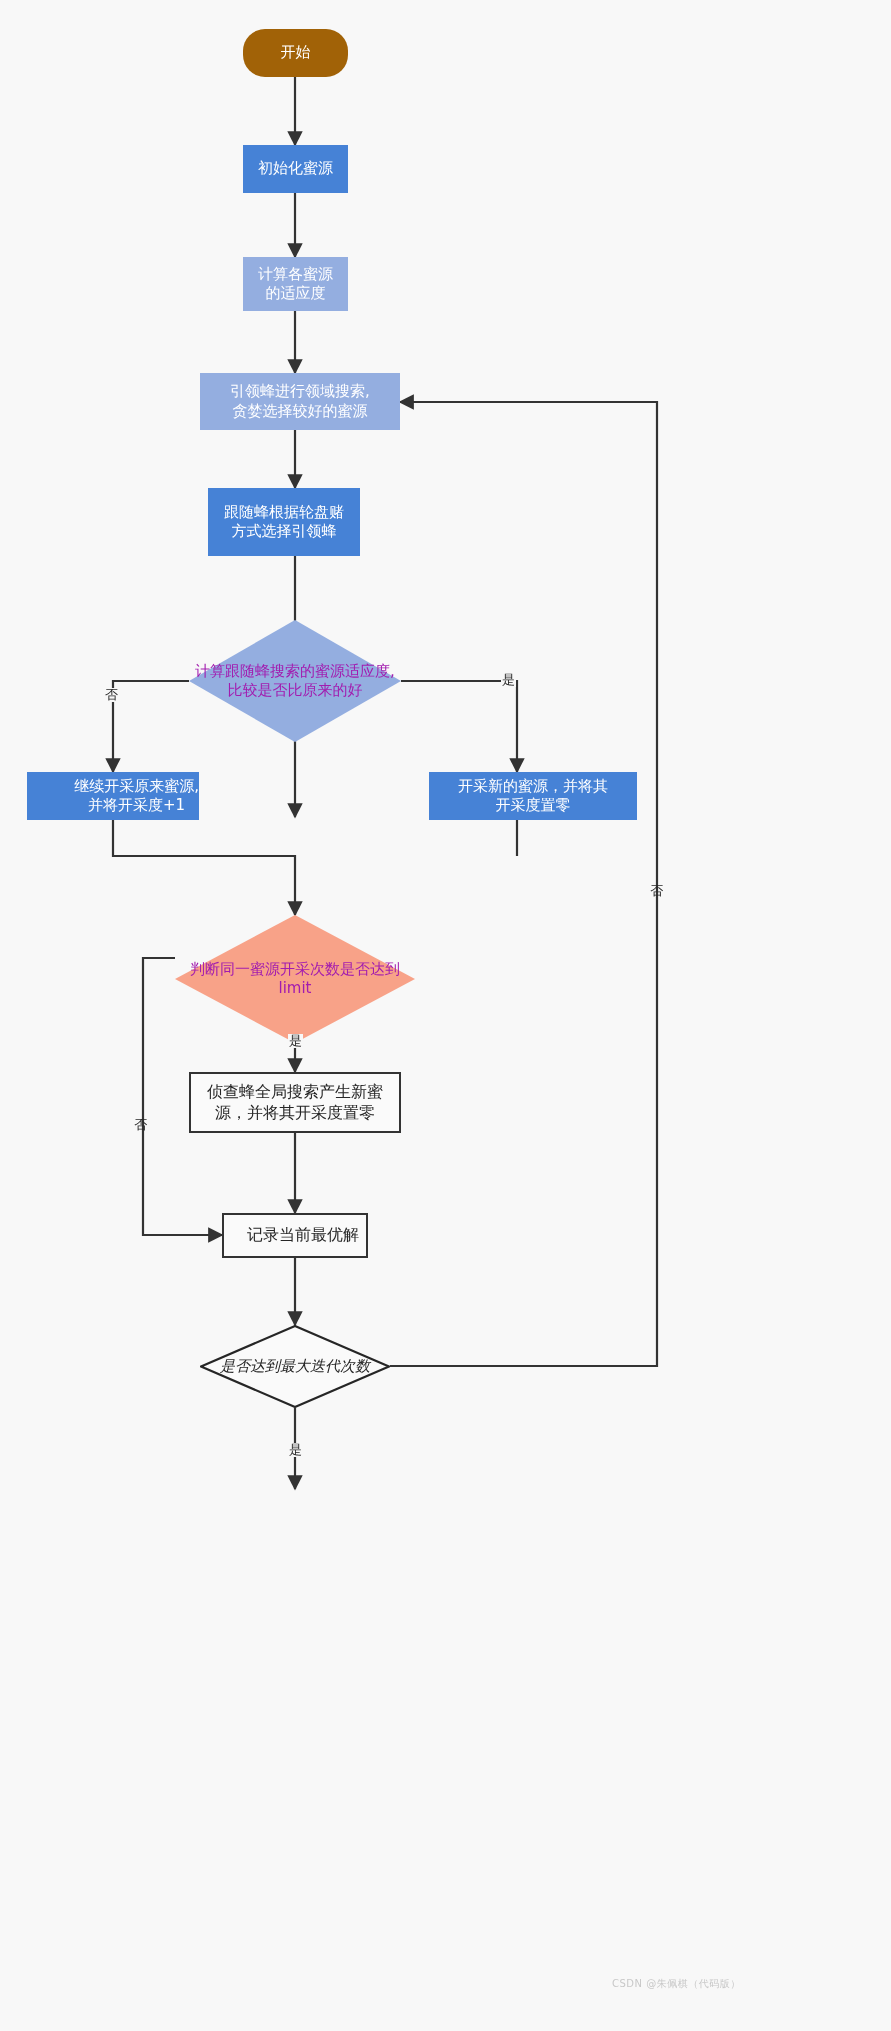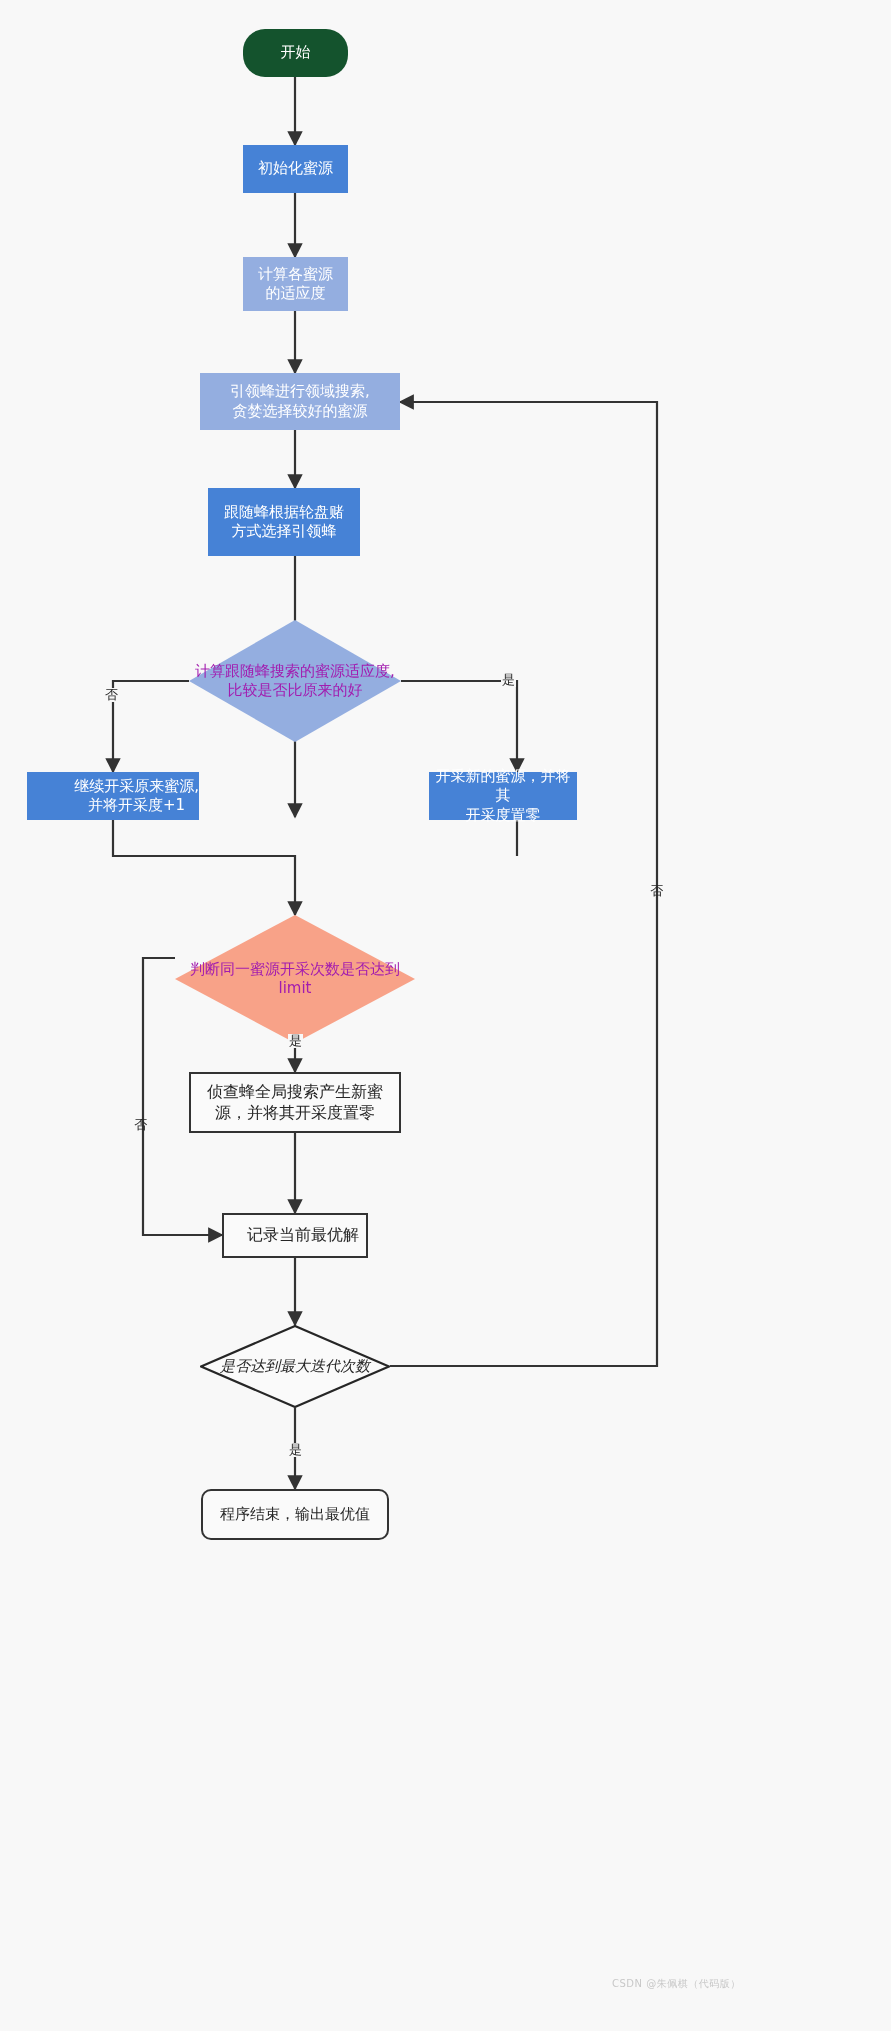--- a/index.html
+++ b/index.html
@@ -27,21 +27,21 @@
     box-sizing: border-box;
     display: flex;
     align-items: center;
     justify-content: center;
     text-align: center;
     line-height: 1.3;
     white-space: pre-line;
   }
   
   .n-start {
-    background: #14532d;
+    background: #a16207;
     color: #ffffff;
     border-radius: 22px;
     font-size: 15px;
   }
   .n-proc-dark {
     background: #4682d6;
     color: #ffffff;
     font-size: 15px;
   }
   .n-proc-light {
@@ -175,21 +175,21 @@
     </svg>
     <div class="diamond-label dl-fill" style="width:300px; left:-44px;">计算跟随蜂搜索的蜜源适应度,
 比较是否比原来的好</div>
   </div>
 
   <div class="node n-proc-dark" style="left:27px; top:772px; width:172px; height:48px;justify-content:flex-end;">
     <span>继续开采原来蜜源,
 并将开采度+1</span>
   </div>
 
-  <div class="node n-proc-dark" style="left:429px; top:772px; width:148px; height:48px;">
+  <div class="node n-proc-dark" style="left:429px; top:772px; width:208px; height:48px;">
     <span>开采新的蜜源，并将其
 开采度置零</span>
   </div>
 
   <div class="diamond-wrap" style="left:175px; top:915px; width:240px; height:128px;">
     <svg width="240" height="128" viewBox="0 0 240 128" xmlns="http://www.w3.org/2000/svg">
       <polygon points="120,0 240,64 120,128 0,64" fill="#f8a288"></polygon>
     </svg>
     <div class="diamond-label dl-fill" style="width:310px; left:-35px;">判断同一蜜源开采次数是否达到
 limit</div>
@@ -204,23 +204,20 @@
     <span>记录当前最优解</span>
   </div>
 
   <div class="diamond-wrap" style="left:200px; top:1325px; width:190px; height:83px;font-style:italic;">
     <svg width="190" height="83" viewBox="0 0 190 83" xmlns="http://www.w3.org/2000/svg">
       <polygon points="95,1 189,41.5 95,82 1,41.5" fill="#fafafa" stroke="#262626" stroke-width="2.2"></polygon>
     </svg>
     <div class="diamond-label dl-plain" style="width:230px; left:-20px;">是否达到最大迭代次数</div>
   </div>
 
-  <div class="node n-end" style="left:201px; top:1489px; width:188px; height:51px;">
-    <span>程序结束，输出最优值</span>
-  </div>
 
   <div class="edge-label" style="left:104px; top:688px;">
     <span>否</span>
   </div>
   <div class="edge-label" style="left:501px; top:673px;">
     <span>是</span>
   </div>
   <div class="edge-label" style="left:288px; top:1034px;">
     <span>是</span>
   </div>

